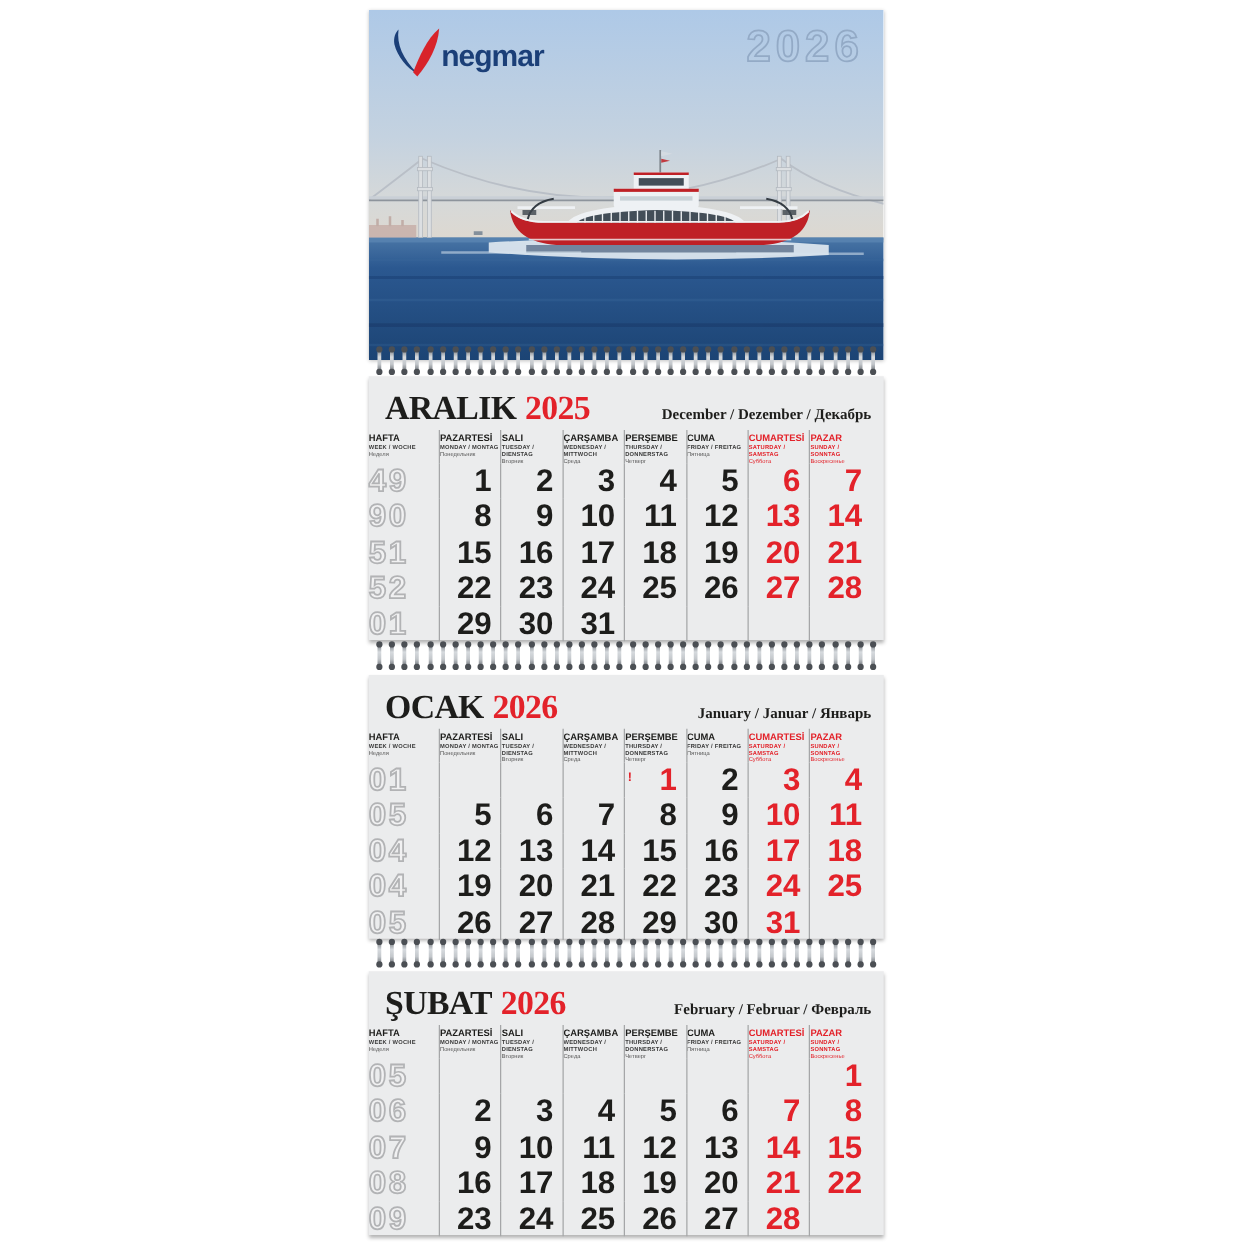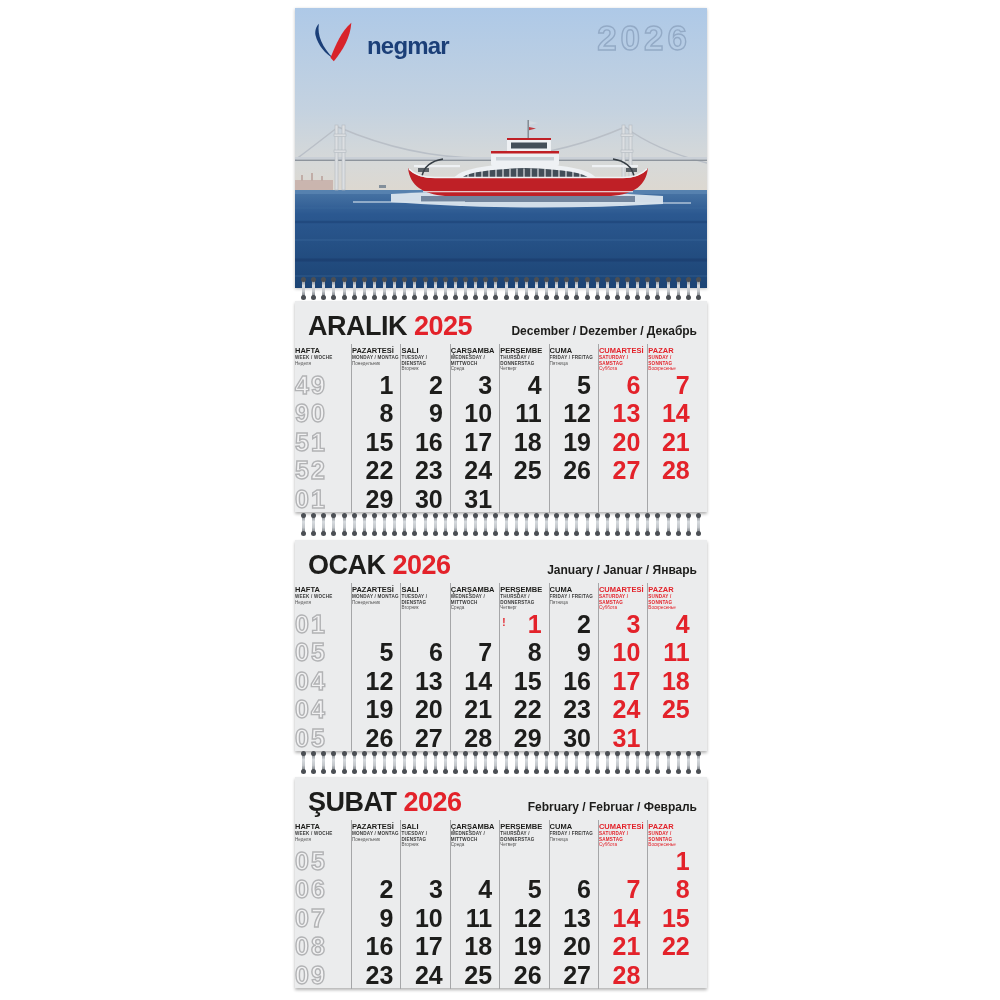--- a/index.html
+++ b/index.html
@@ -3,42 +3,42 @@
 <meta charset="utf-8">
 <style>
   html,body{margin:0;padding:0;background:#fff;}
   .page{position:relative;width:1000px;height:1000px;background:#ffffff;overflow:hidden;
         font-family:"Liberation Sans", sans-serif;}
 
   
   .photo{position:absolute;left:295px;top:8px;width:412px;height:280px;
          box-shadow:0 1px 3px rgba(0,0,0,.25);overflow:hidden;}
   .photo svg{display:block;}
-  .brand{position:absolute;left:18px;top:12px;display:flex;align-items:center;gap:14px;}
+  .brand{position:absolute;left:18px;top:12px;display:flex;align-items:center;gap:0;}
   .brand-text{font-size:24px;font-weight:bold;color:#1b3f78;letter-spacing:-0.8px;margin-top:8px;}
   .year-overlay{position:absolute;right:16px;top:10px;font-size:35px;font-weight:bold;
         letter-spacing:4px;color:transparent;-webkit-text-stroke:1.4px #93aac6;}
 
   
   .spiral{position:absolute;left:302px;width:398px;height:19px;display:flex;
           justify-content:space-between;z-index:5;}
   .spiral-1{top:279px;}.spiral-2{top:515px;}.spiral-3{top:753px;}
   .loop{width:3px;height:100%;border-radius:1.5px;position:relative;
         background:linear-gradient(180deg,#6a6f74,#d6dade 35%,#c3c7cb 65%,#5f646a);}
   .loop::before,.loop::after{content:"";position:absolute;left:-1px;width:5px;height:5px;
         border-radius:50%;background:#4b4f54;}
   .loop::before{top:-2px}.loop::after{bottom:-2px}
 
   
   .panel{position:absolute;left:295px;width:412px;height:211px;background:#ebeced;
          box-shadow:0 2px 3px rgba(0,0,0,.30);box-sizing:border-box;}
   .panel-1{top:301px;}.panel-2{top:540px;}.panel-3{top:777px;}
 
   .panel-head{display:flex;justify-content:space-between;align-items:baseline;
-              padding:12px 10px 0 13px;height:28px;}
+              padding:12px 10px 0 13px;height:28px;font-family:Liberation Serif, serif;}
   .panel-title{font-size:27px;font-weight:bold;letter-spacing:-0.5px;line-height:1;color:#1d1d1b;}
   .panel-title .yr{color:#e3222a;margin-left:7px;}
   .panel-i18n{font-size:12px;font-weight:bold;color:#1d1d1b;}
 
   .cal{display:grid;grid-template-columns:56px repeat(7,49.4px);
        grid-template-rows:27px repeat(5,28.4px);margin-top:3px;}
   .col-b{border-left:1px solid #a5a6a8;}
 
   .hcell{text-align:left;overflow:hidden;padding-top:2px;box-sizing:border-box;}
   .h1{font-size:7.5px;font-weight:bold;line-height:9px;color:#1d1d1b;}

